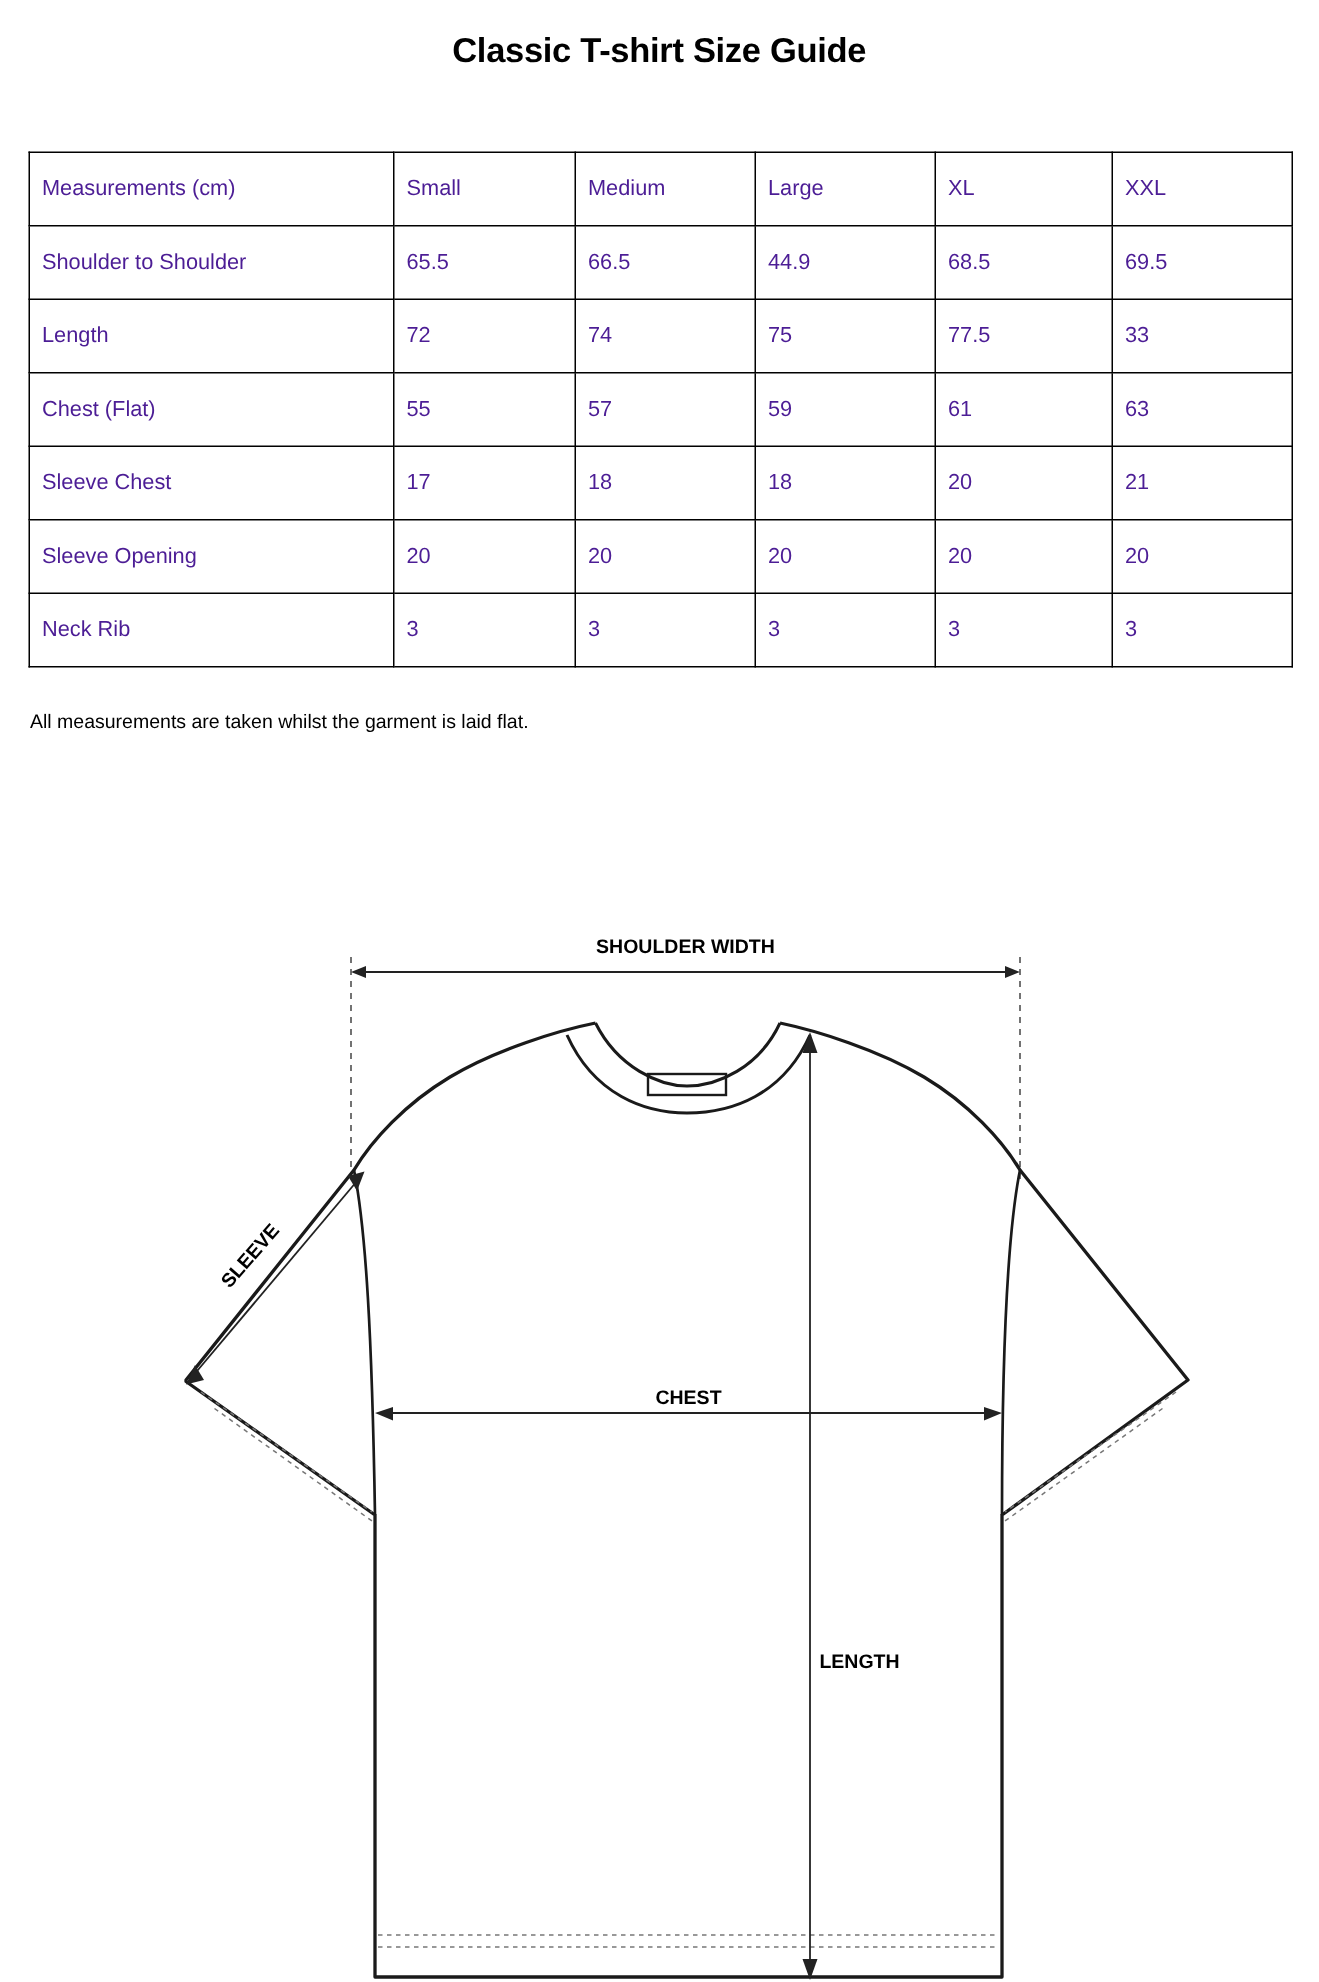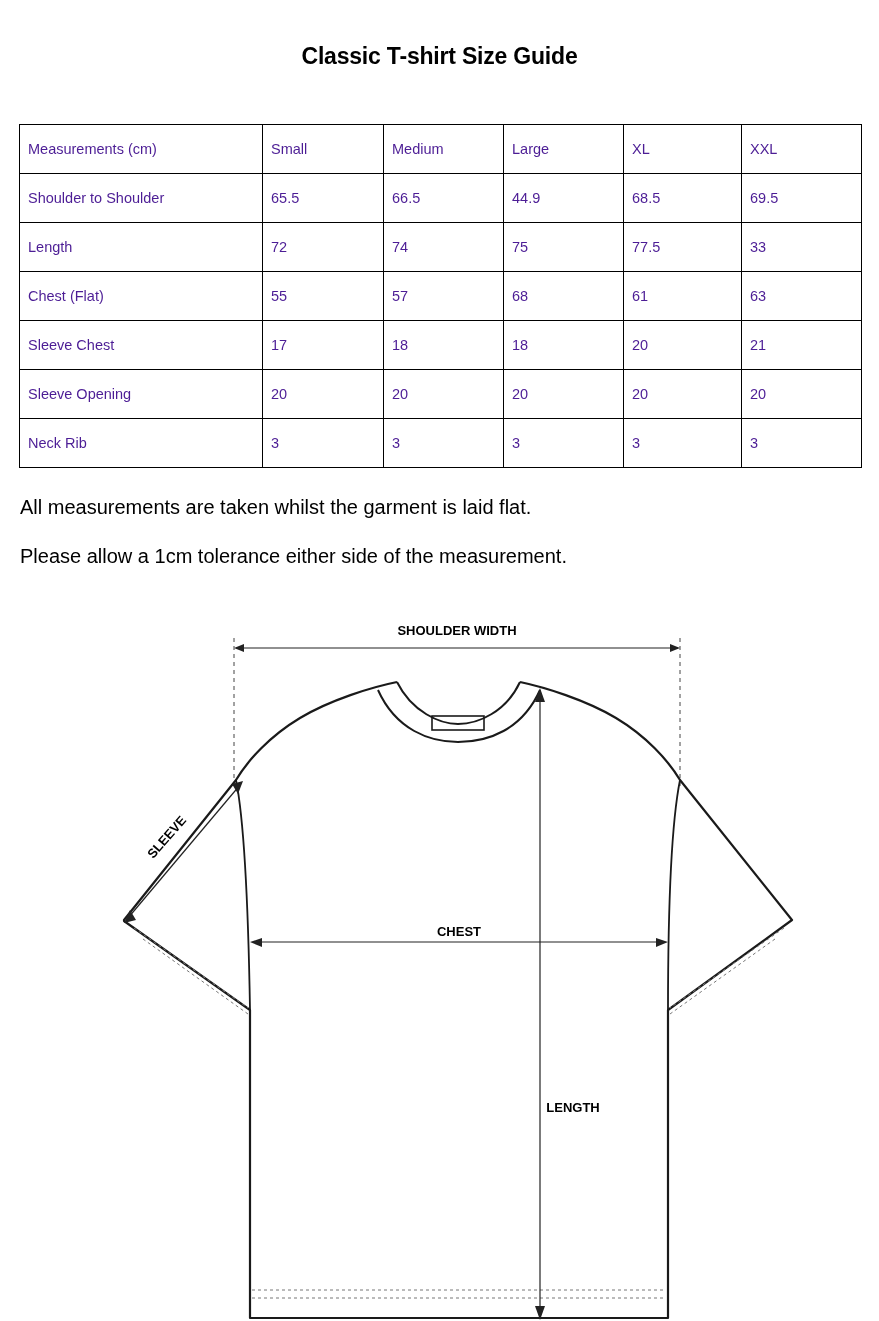--- a/index.html
+++ b/index.html
@@ -19,21 +19,21 @@
     width: 879px;
     height: 1321px;
     position: relative;
   }
   .page-title {
     text-align: center;
     font-size: 23px;
     font-weight: bold;
     letter-spacing: -0.2px;
     margin: 0;
-    padding-top: 43px;
+    padding-top: 20px;
     color: #000;
   }
   .table-wrap {
     margin: 54px 18px 0 19px;
   }
   table.size-table {
     border-collapse: collapse;
     width: 842px;
     table-layout: fixed;
   }
@@ -54,21 +54,21 @@
   col.c1 { width: 121px; }
   col.c2 { width: 120px; }
   col.c3 { width: 120px; }
   col.c4 { width: 118px; }
   col.c5 { width: 120px; }
 
   .notes {
     margin: 28px 0 0 20px;
   }
   .notes p {
-    font-size: 20px;
+    font-size: 13px;
     margin: 0 0 26px 0;
     color: #000;
   }
   .diagram {
     position: absolute;
     left: 0;
     top: 590px;
     width: 879px;
     height: 731px;
   }
@@ -117,21 +117,21 @@
           <td>72</td>
           <td>74</td>
           <td>75</td>
           <td>77.5</td>
           <td>33</td>
         </tr>
         <tr>
           <td>Chest (Flat)</td>
           <td>55</td>
           <td>57</td>
-          <td>68</td>
+          <td>59</td>
           <td>61</td>
           <td>63</td>
         </tr>
         <tr>
           <td>Sleeve Chest</td>
           <td>17</td>
           <td>18</td>
           <td>18</td>
           <td>20</td>
           <td>21</td>
@@ -151,21 +151,20 @@
           <td>3</td>
           <td>3</td>
           <td>3</td>
         </tr>
       </tbody>
     </table>
   </div>
 
   <div class="notes">
     <p>All measurements are taken whilst the garment is laid flat.</p>
-    <p>Please allow a 1cm tolerance either side of the measurement.</p>
   </div>
 
   <div class="diagram">
     <svg width="879" height="731" viewBox="0 0 879 731" xmlns="http://www.w3.org/2000/svg">
 
       <g>
         <line x1="234" y1="48" x2="234" y2="200" stroke="#444" stroke-width="1" stroke-dasharray="4,4"></line>
         <line x1="680" y1="48" x2="680" y2="200" stroke="#444" stroke-width="1" stroke-dasharray="4,4"></line>
         <line x1="236" y1="58" x2="678" y2="58" stroke="#222" stroke-width="1.2"></line>
         <polygon points="234,58 244,54 244,62" fill="#222"></polygon>

